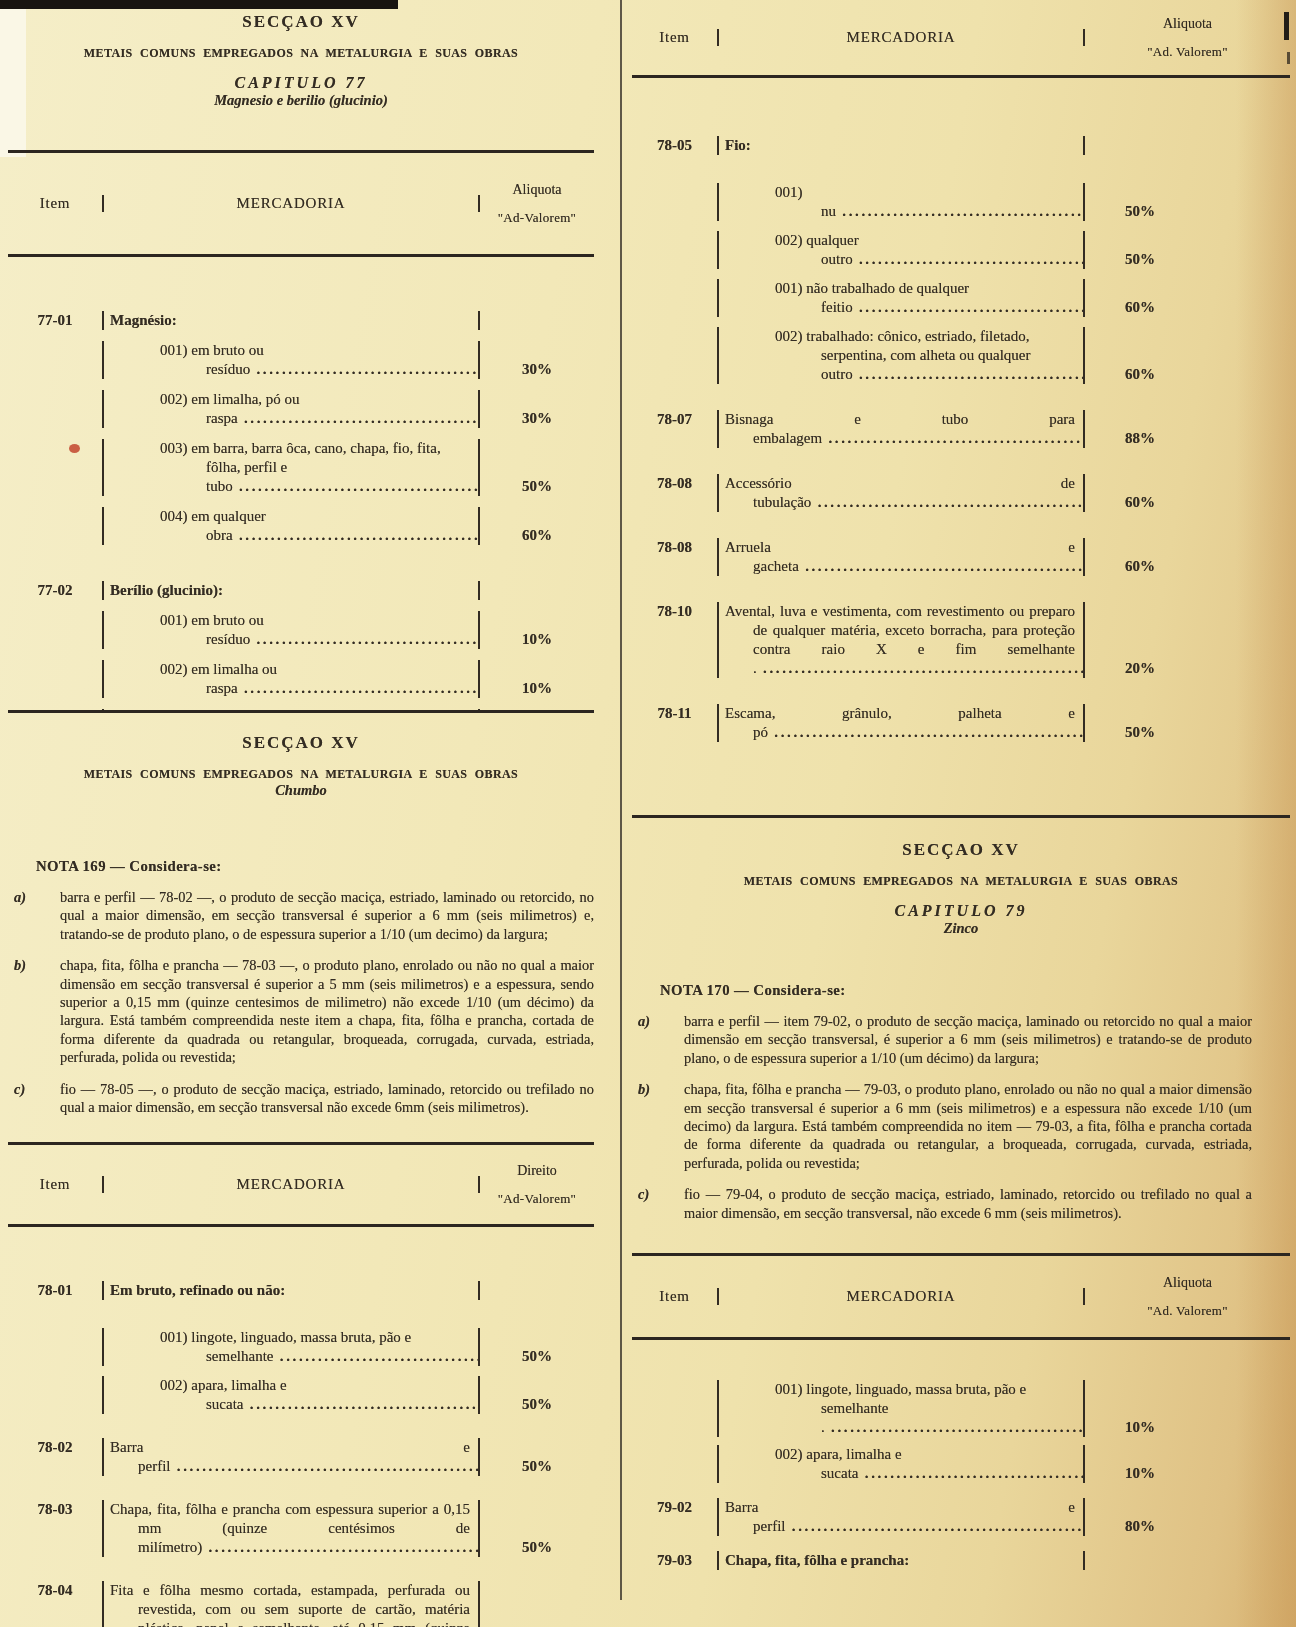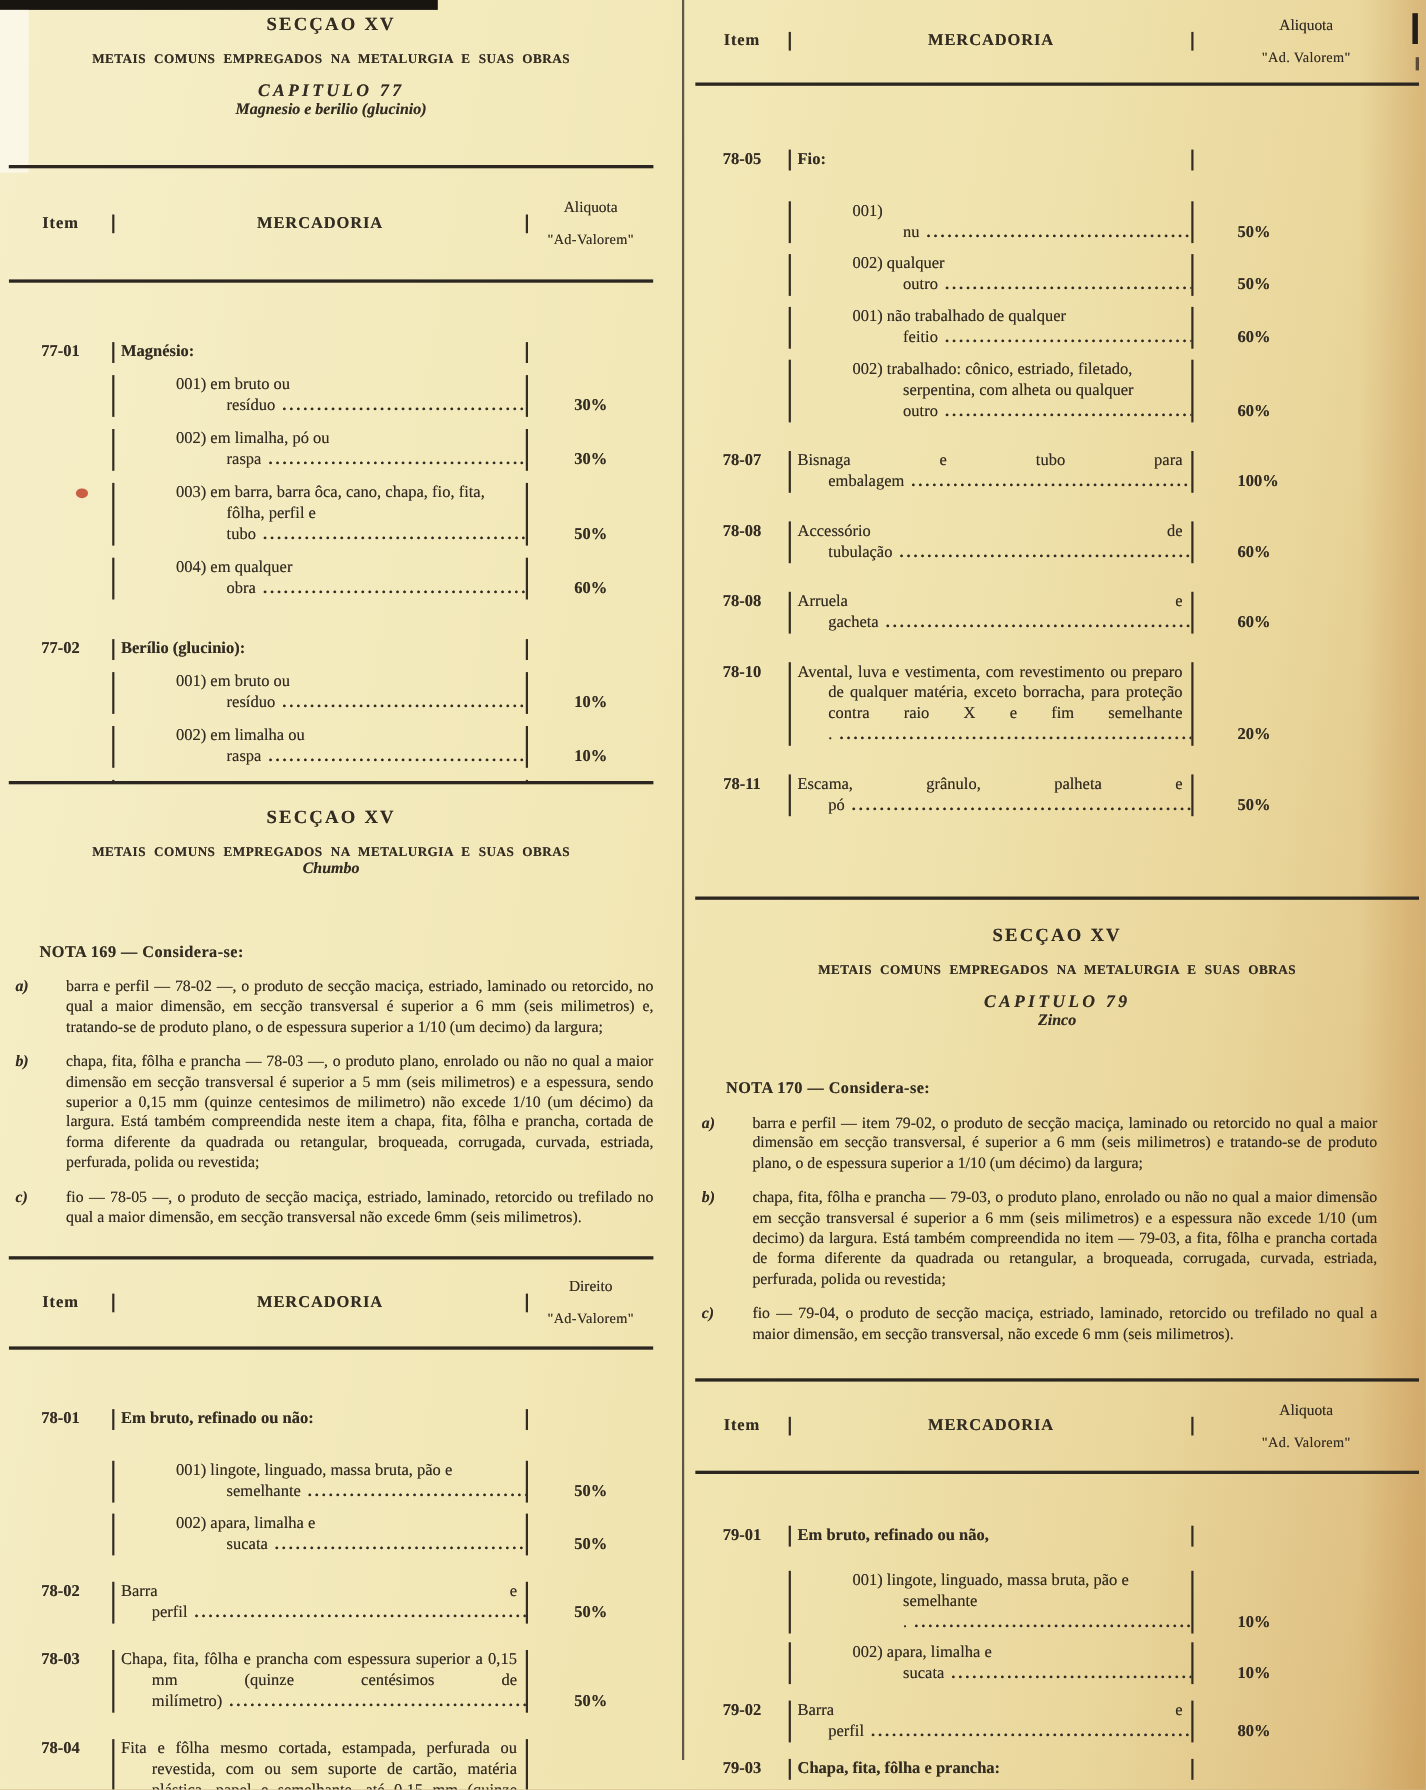--- a/index.html
+++ b/index.html
@@ -35,21 +35,21 @@
   #right-col .nota-item{padding-right:38px;}
   
   .tbl{--c1:94px;--c3:114px;--hh:104px;position:absolute;left:0;right:0;overflow:hidden;}
   .tbl.rt{--c1:85px;--c3:205px;}
   .trow{display:grid;grid-template-columns:var(--c1) 1fr var(--c3);}
   .thead{min-height:var(--hh);border-bottom:3px solid #2c2620;align-items:center;}
   .bordered-top{border-top:3px solid #2c2620;}
   .bordered-bottom{border-bottom:3px solid #2c2620;}
   .cell{padding:0 6px;}
   .cell.desc{border-left:2px solid #332c23;border-right:2px solid #332c23;overflow:hidden;}
-  .th-item,.th-merch{text-align:center;font-size:15px;font-weight:700;letter-spacing:.8px;}
+  .th-item,.th-merch{text-align:center;font-size:15px;font-weight:400;letter-spacing:.8px;}
   .th-rate{text-align:center;font-size:14px;font-weight:400;line-height:1;}
   .th-rate .r2{display:block;font-size:13px;margin-top:14px;letter-spacing:.3px;}
   .tbody{padding-bottom:18px;}
   .row{align-items:start;font-size:15px;line-height:19px;}
   .row .cell.item{font-weight:700;text-align:center;padding-top:0;}
   .row .cell.rate{align-self:end;font-weight:700;text-align:center;}
   .tbl.rt .row .cell.rate{text-align:left;padding-left:40px;}
   .row .cell.desc{text-align:justify;padding:0 8px 0 6px;}
   .row.group .cell.desc{font-weight:600;}
   .row.sub .cell.desc{padding-left:102px;text-indent:-46px;text-align:left;}
@@ -239,21 +239,21 @@
             <div class="cell rate">60%</div>
           </div>
           <div class="trow row txtink sub">
             <div class="cell item"></div>
             <div class="cell desc"><span>002) trabalhado: cônico, estriado, filetado, serpentina, com alheta ou qualquer outro</span><span class="leader">&nbsp;..............................................................................................................</span></div>
             <div class="cell rate">60%</div>
           </div>
           <div class="trow row txtink main">
             <div class="cell item">78-07</div>
             <div class="cell desc"><span>Bisnaga e tubo para embalagem</span><span class="leader">&nbsp;..............................................................................................................</span></div>
-            <div class="cell rate">100%</div>
+            <div class="cell rate">88%</div>
           </div>
           <div class="trow row txtink main">
             <div class="cell item">78-08</div>
             <div class="cell desc"><span>Accessório de tubulação</span><span class="leader">&nbsp;..............................................................................................................</span></div>
             <div class="cell rate">60%</div>
           </div>
           <div class="trow row txtink main">
             <div class="cell item">78-08</div>
             <div class="cell desc"><span>Arruela e gacheta</span><span class="leader">&nbsp;..............................................................................................................</span></div>
             <div class="cell rate">60%</div>
@@ -287,25 +287,20 @@
         </div>
     </div>
 
     <div id="t79" class="tbl rt bordered-top">
         <div class="trow thead txtink">
           <div class="cell th-item">Item</div>
           <div class="cell desc th-merch">MERCADORIA</div>
           <div class="cell th-rate"><span class="r1">Aliquota</span><span class="r2">"Ad. Valorem"</span></div>
         </div>
         <div class="tbody">
-          <div class="trow row txtink group">
-            <div class="cell item">79-01</div>
-            <div class="cell desc"><span>Em bruto, refinado ou não,</span></div>
-            <div class="cell rate"></div>
-          </div>
           <div class="trow row txtink sub">
             <div class="cell item"></div>
             <div class="cell desc"><span>001) lingote, linguado, massa bruta, pão e semelhante .</span><span class="leader">&nbsp;..............................................................................................................</span></div>
             <div class="cell rate">10%</div>
           </div>
           <div class="trow row txtink sub">
             <div class="cell item"></div>
             <div class="cell desc"><span>002) apara, limalha e sucata</span><span class="leader">&nbsp;..............................................................................................................</span></div>
             <div class="cell rate">10%</div>
           </div>

